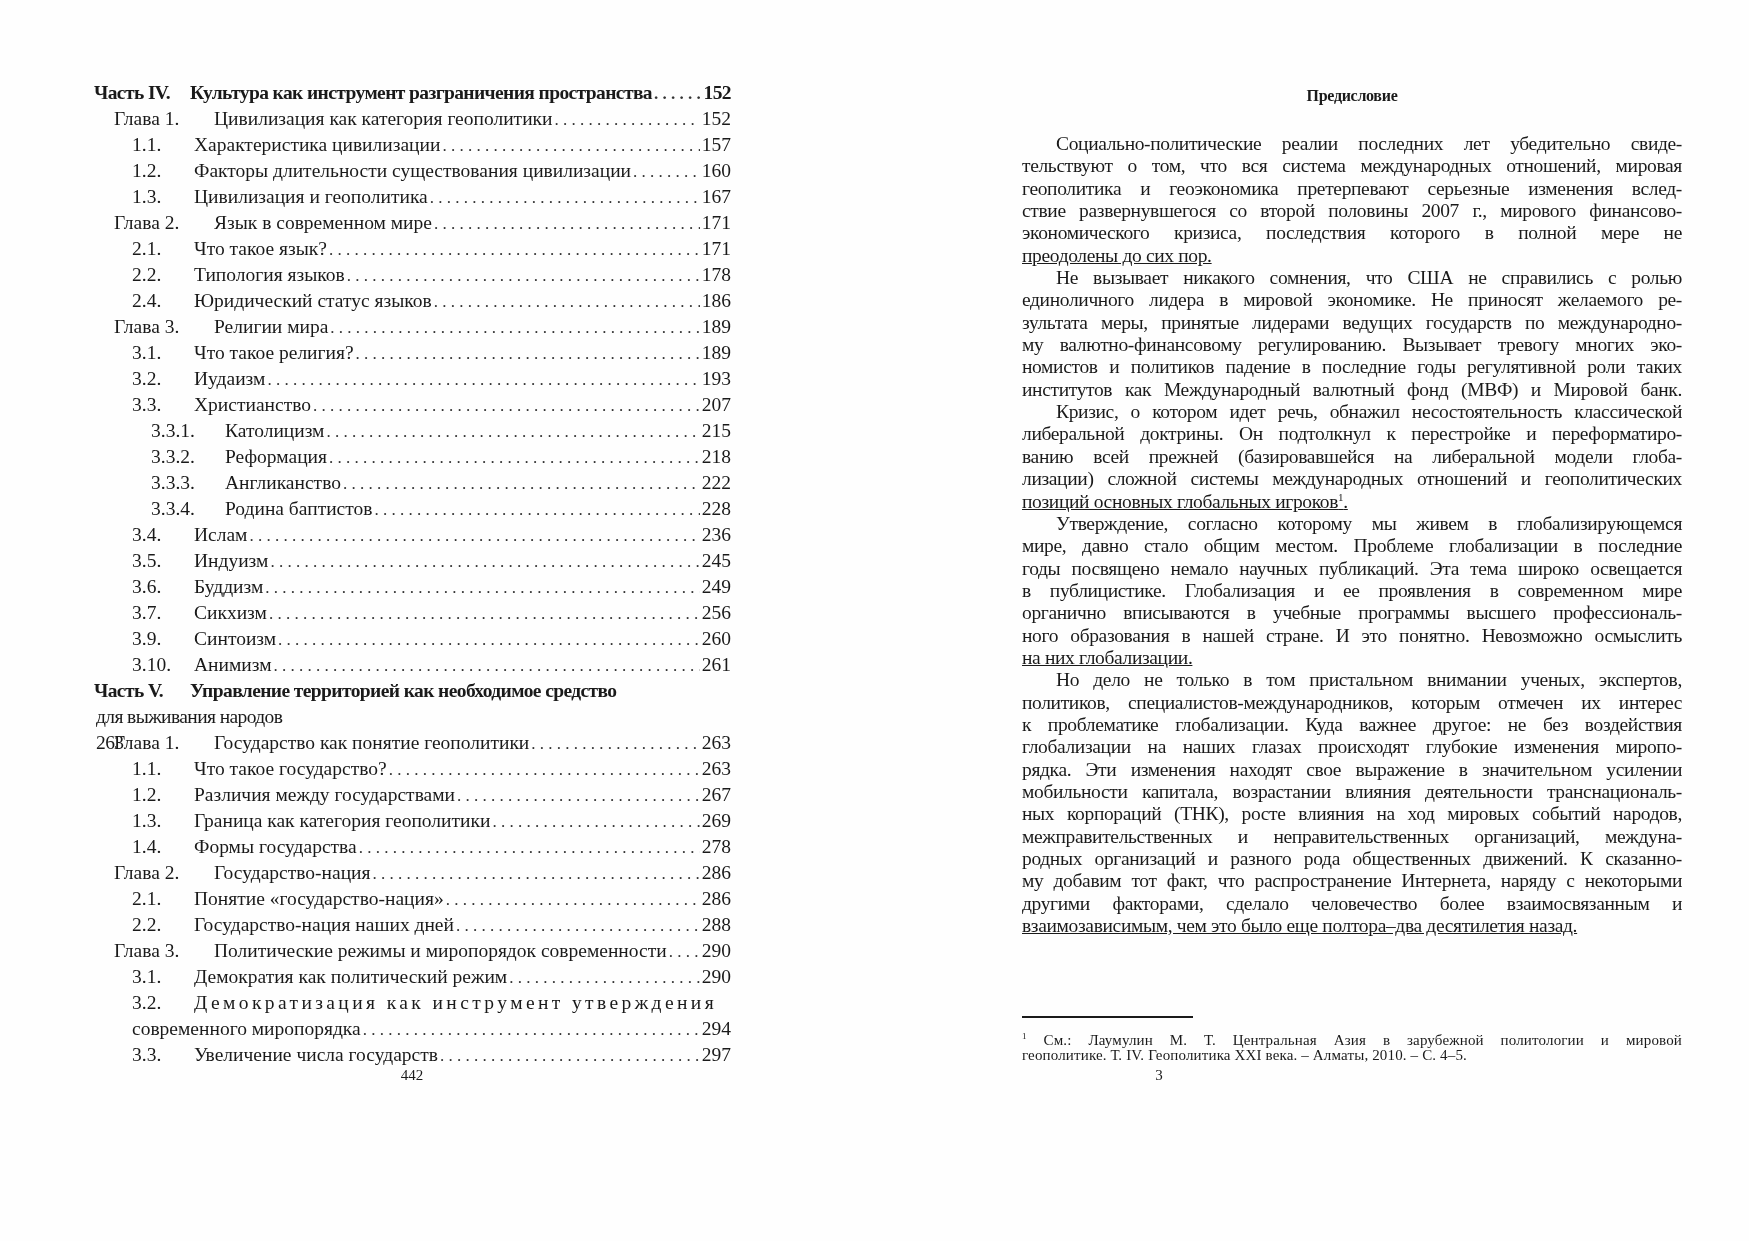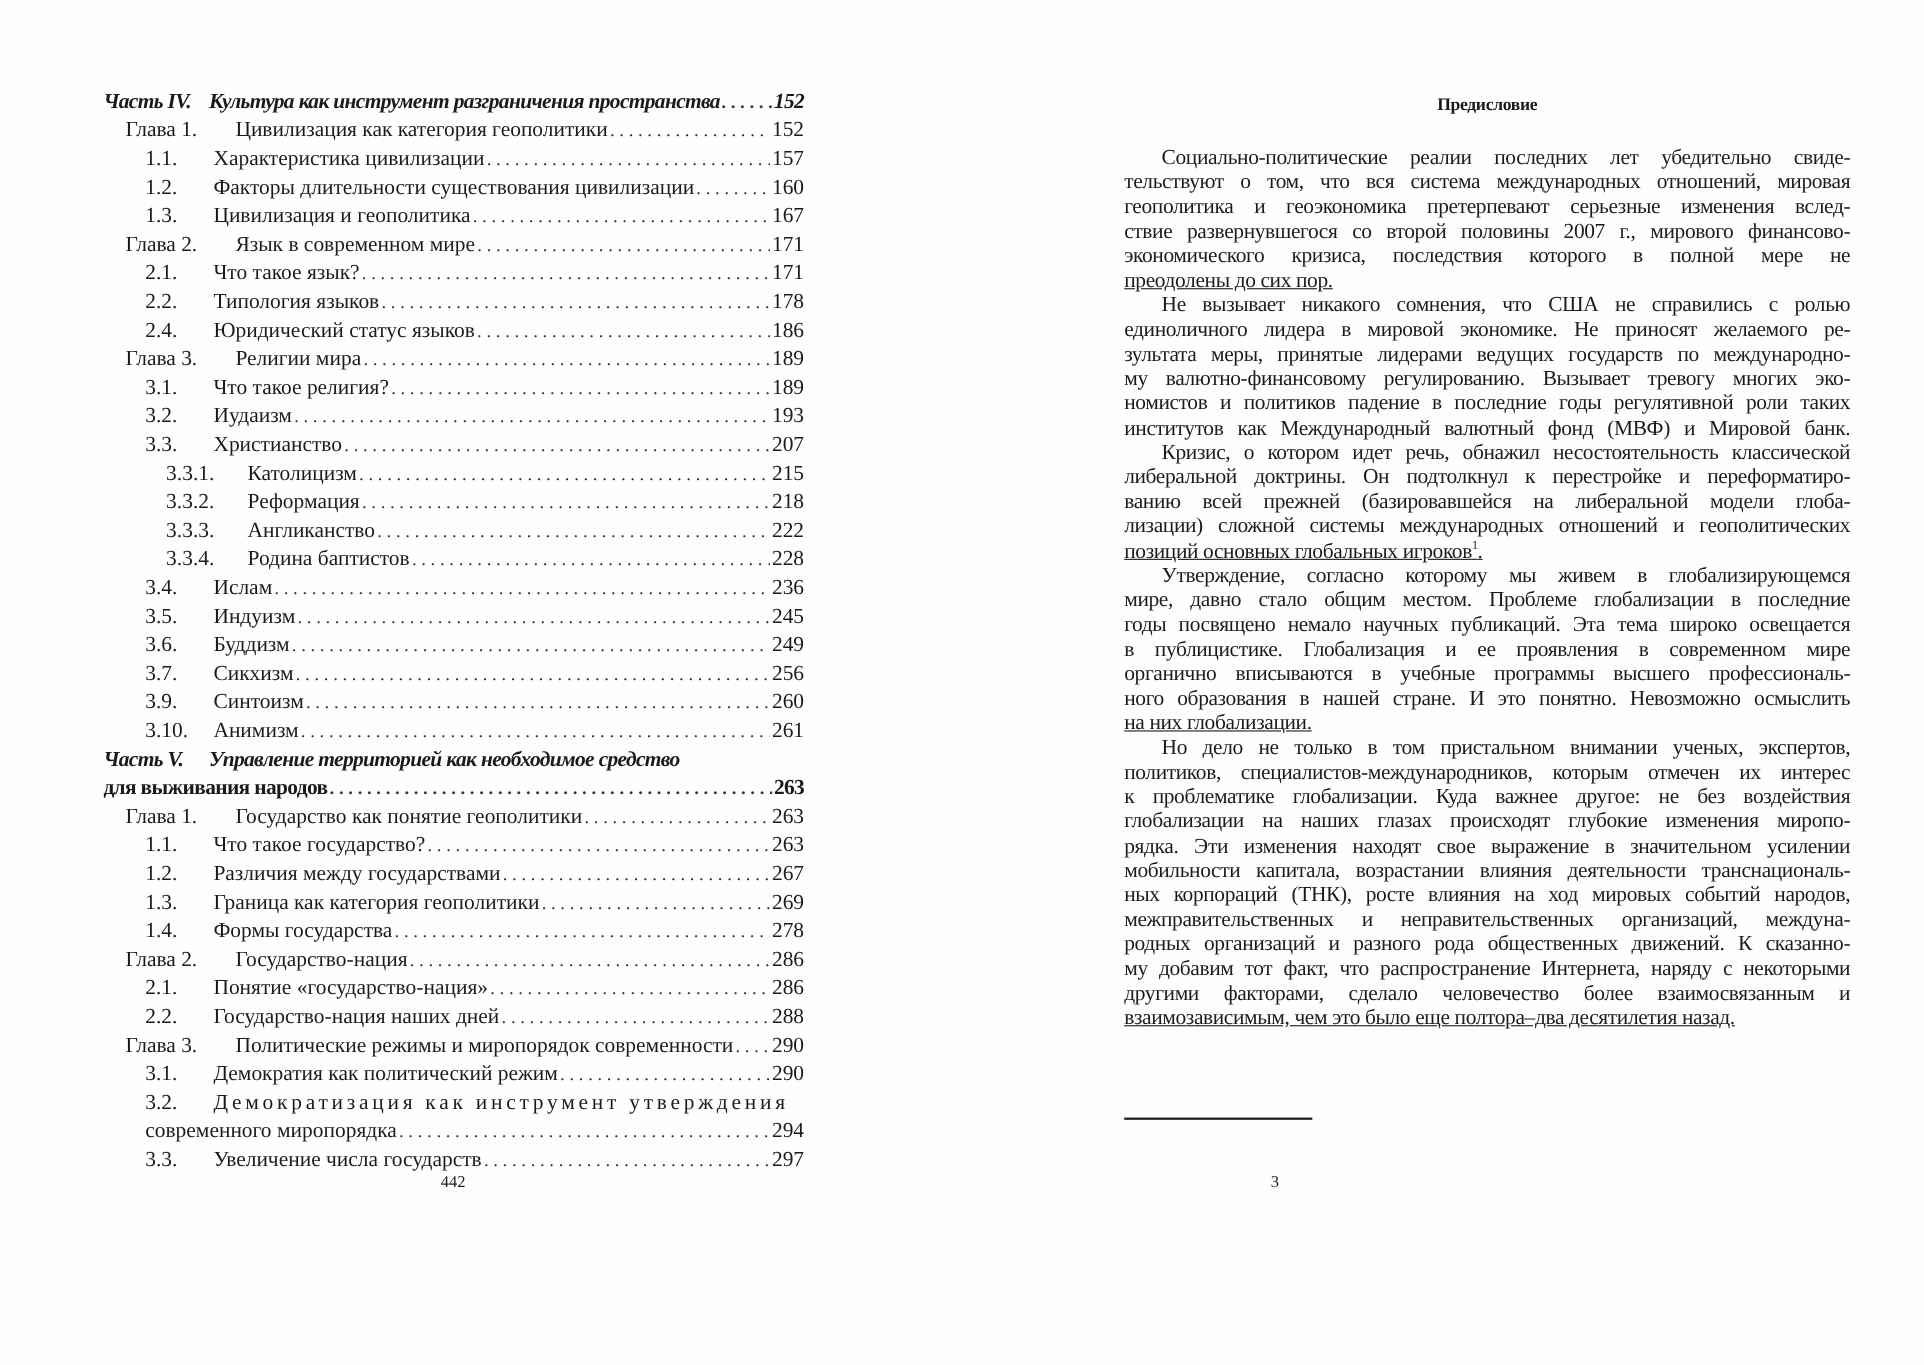--- a/index.html
+++ b/index.html
@@ -13,28 +13,28 @@
   
   .toc { position:absolute; left:94px; top:80px; width:637px; }
   .toc-row { position:relative; height:26px; line-height:26px; font-size:19.5px;
              display:flex; align-items:baseline; white-space:nowrap; }
   .toc-row .num { flex:0 0 auto; }
   .toc-row .title { flex:0 0 auto; }
   .toc-row .leader { flex:1 1 auto; overflow:hidden; margin:0 2px; letter-spacing:3.2px;
                      color:#333; font-size:17px; }
   .toc-row .leader::before { content:". . . . . . . . . . . . . . . . . . . . . . . . . . . . . . . . . . . . . . . . . . . . . . . . . . . . . . . . . . . . . . . . . . . . . . . . . . . . . . . ."; letter-spacing:0; }
   .toc-row .page-no { flex:0 0 auto; text-align:right; }
-  .lvl-part { font-weight:bold; letter-spacing:-0.6px;font-style:italic; }
+  .lvl-part { font-weight:bold; letter-spacing:-0.6px; }
   .lvl-part .num { width:96px; }
   .lvl-chapter .num { padding-left:20px; width:100px; }
   .lvl-sec .num { padding-left:38px; width:62px; }
   .lvl-sub .num { padding-left:57px; width:74px; }
   .toc-row.spaced .title { letter-spacing:3.4px; }
   .toc-row.cont { padding-left:38px; }
-  .toc-row.part-cont { padding-left:0; font-weight:bold; letter-spacing:-0.6px; }
+  .toc-row.part-cont { padding-left:0; font-weight:normal; letter-spacing:-0.6px;flex-direction:column; }
 
   .folio { position:absolute; font-size:15px; text-align:center; width:80px; }
   .folio-left { left:372px; top:1067px; }
   .folio-right { left:1119px; top:1067px; }
 
   
   .preface-title { position:absolute; left:1022px; top:87px; width:660px; text-align:center;
                    font-weight:bold; font-size:16px; letter-spacing:-0.3px; }
   .body-text { position:absolute; left:1022px; top:133px; width:660px; font-size:19.5px; }
   .line { height:22.35px; line-height:22.35px; text-align:justify; text-align-last:justify;
@@ -316,14 +316,18 @@
       <div class="line"><span>рядка. Эти изменения находят свое выражение в значительном усилении</span></div>
       <div class="line"><span>мобильности капитала, возрастании влияния деятельности транснациональ-</span></div>
       <div class="line"><span>ных корпораций (ТНК), росте влияния на ход мировых событий народов,</span></div>
       <div class="line"><span>межправительственных и неправительственных организаций, междуна-</span></div>
       <div class="line"><span>родных организаций и разного рода общественных движений. К сказанно-</span></div>
       <div class="line"><span>му добавим тот факт, что распространение Интернета, наряду с некоторыми</span></div>
       <div class="line"><span>другими факторами, сделало человечество более взаимосвязанным и</span></div>
       <div class="line last"><span>взаимозависимым, чем это было еще полтора–два десятилетия назад.</span></div>
     </div>
   <div class="footnote-rule"></div>
+  <div class="footnote" id="footnote">
+      <div class="fline"><sup>1</sup> <span>См.: Лаумулин М. Т. Центральная Азия в зарубежной политологии и мировой</span></div>
+      <div class="fline last"><span>геополитике. Т. IV. Геополитика XXI века. – Алматы, 2010. – С. 4–5.</span></div>
+    </div>
   <div class="folio folio-right">3</div>
 </div>
 
 </body></html>

